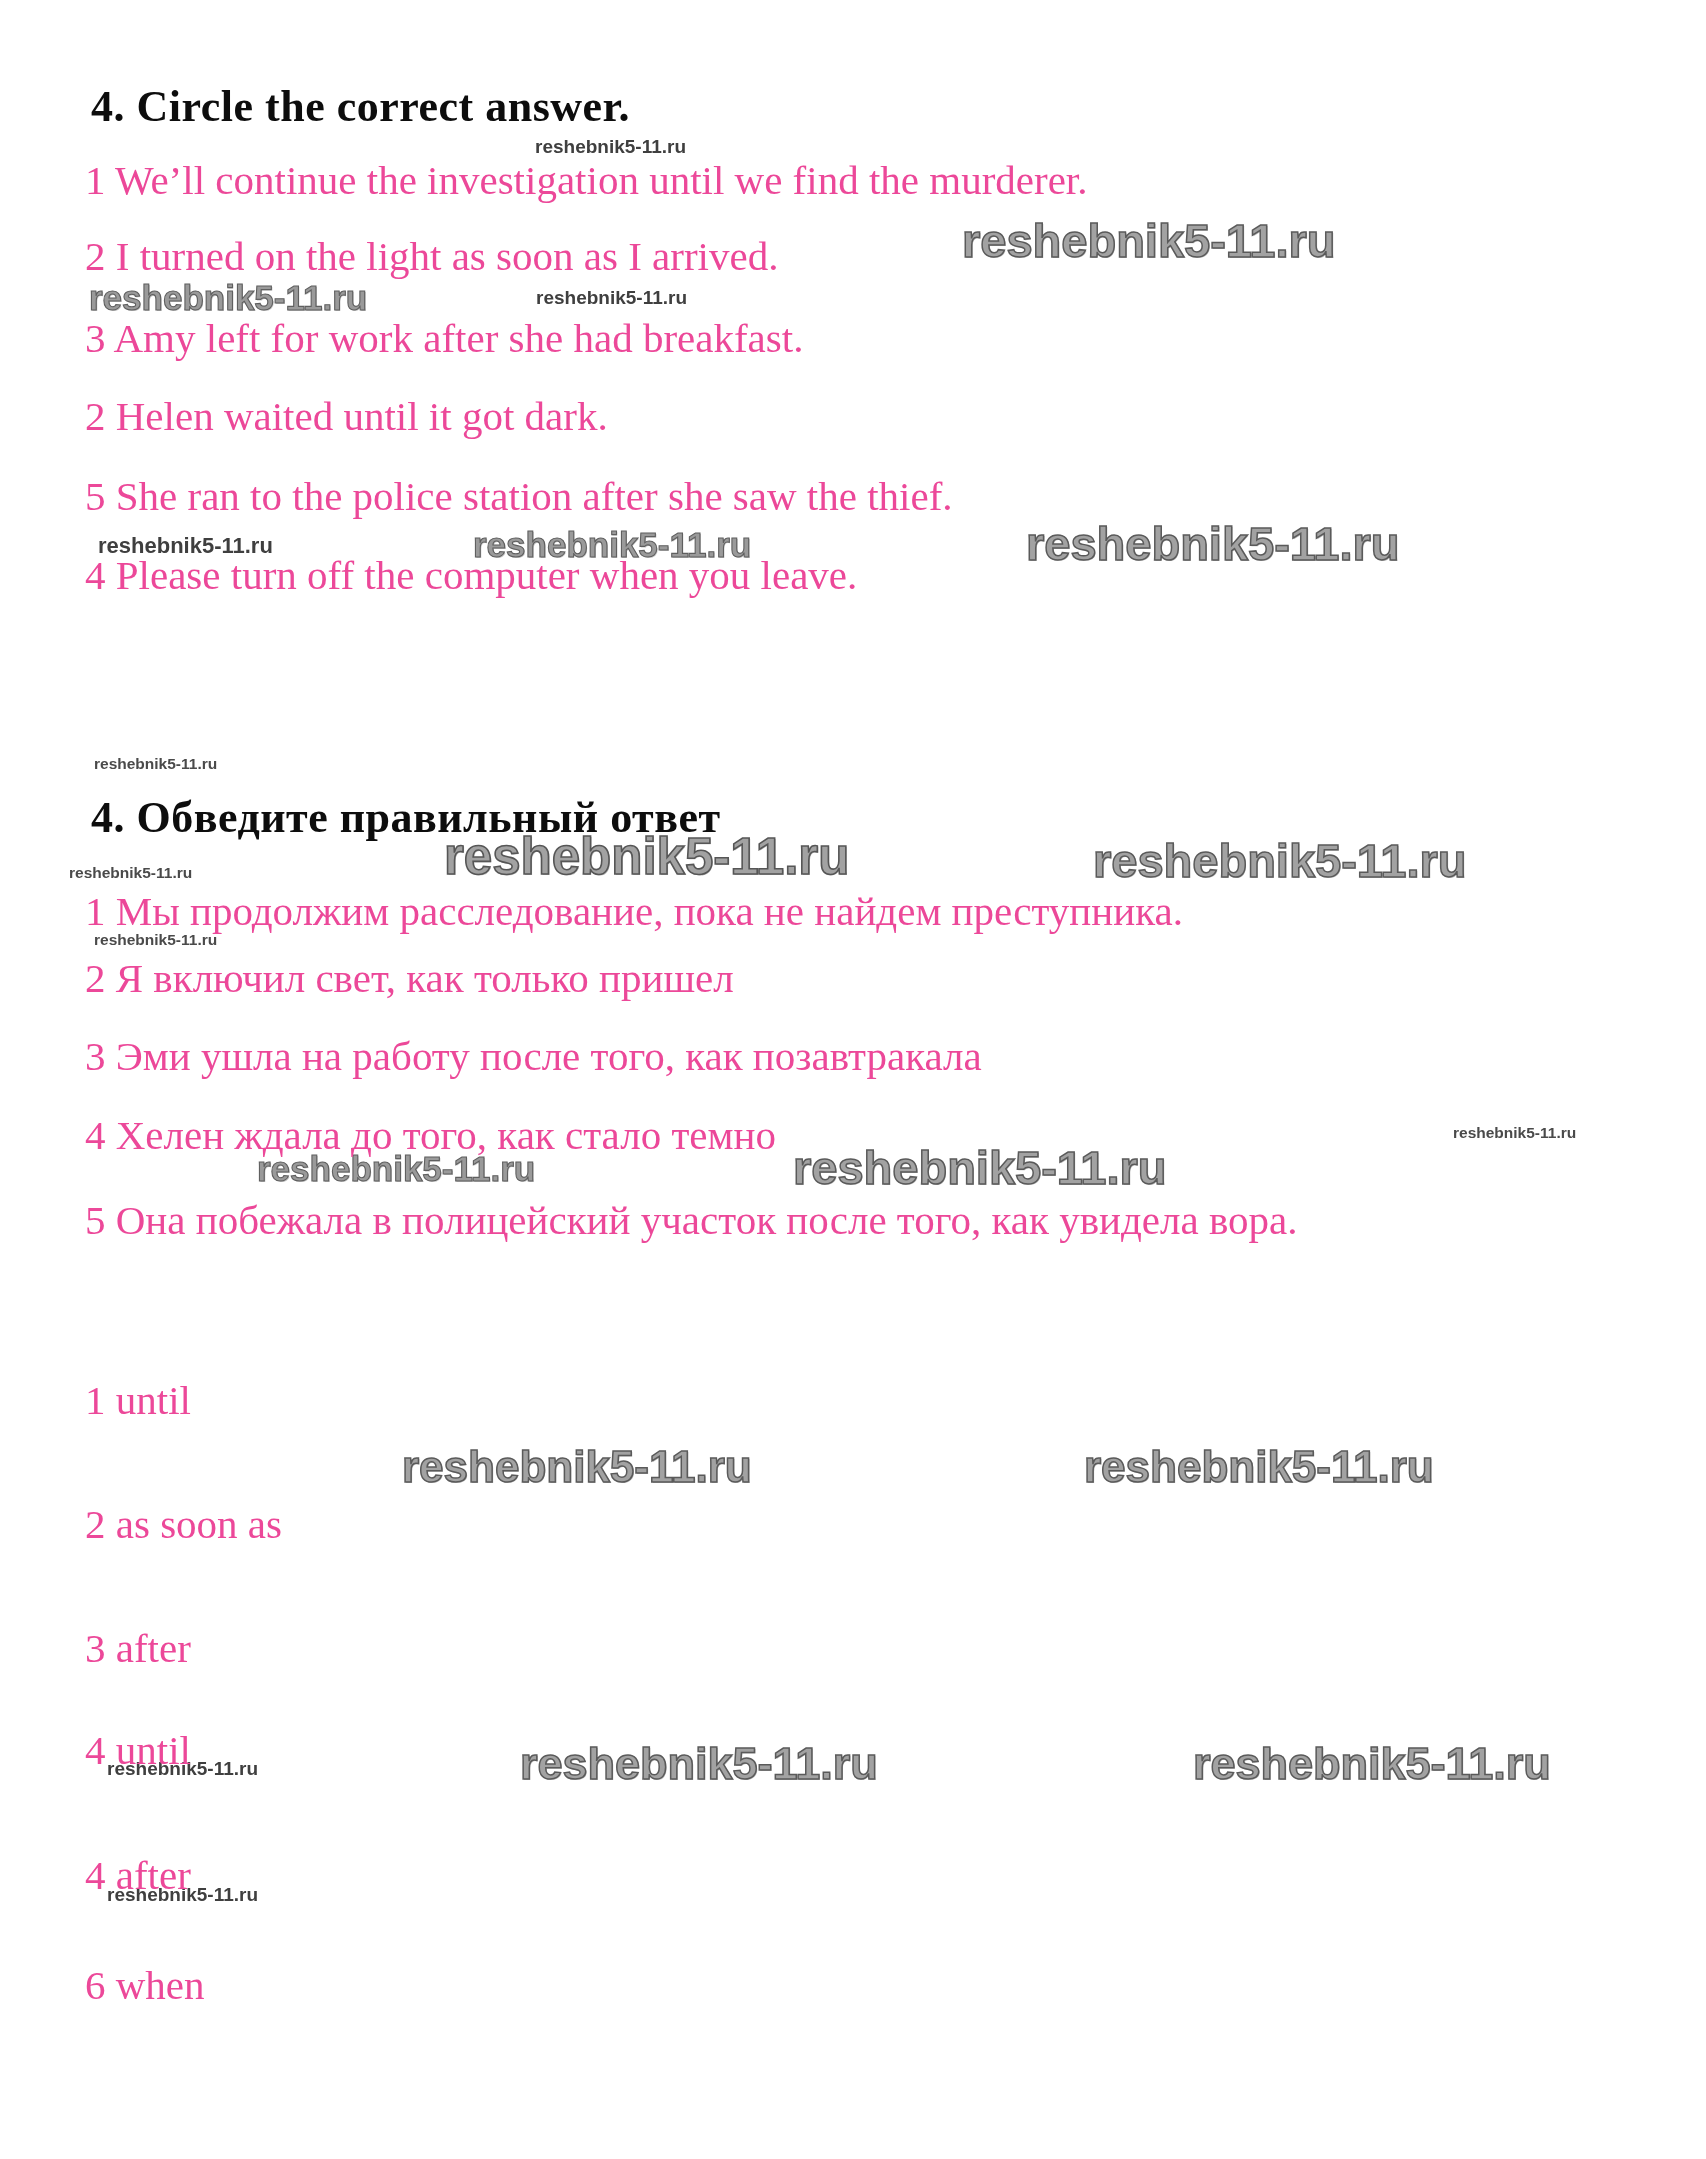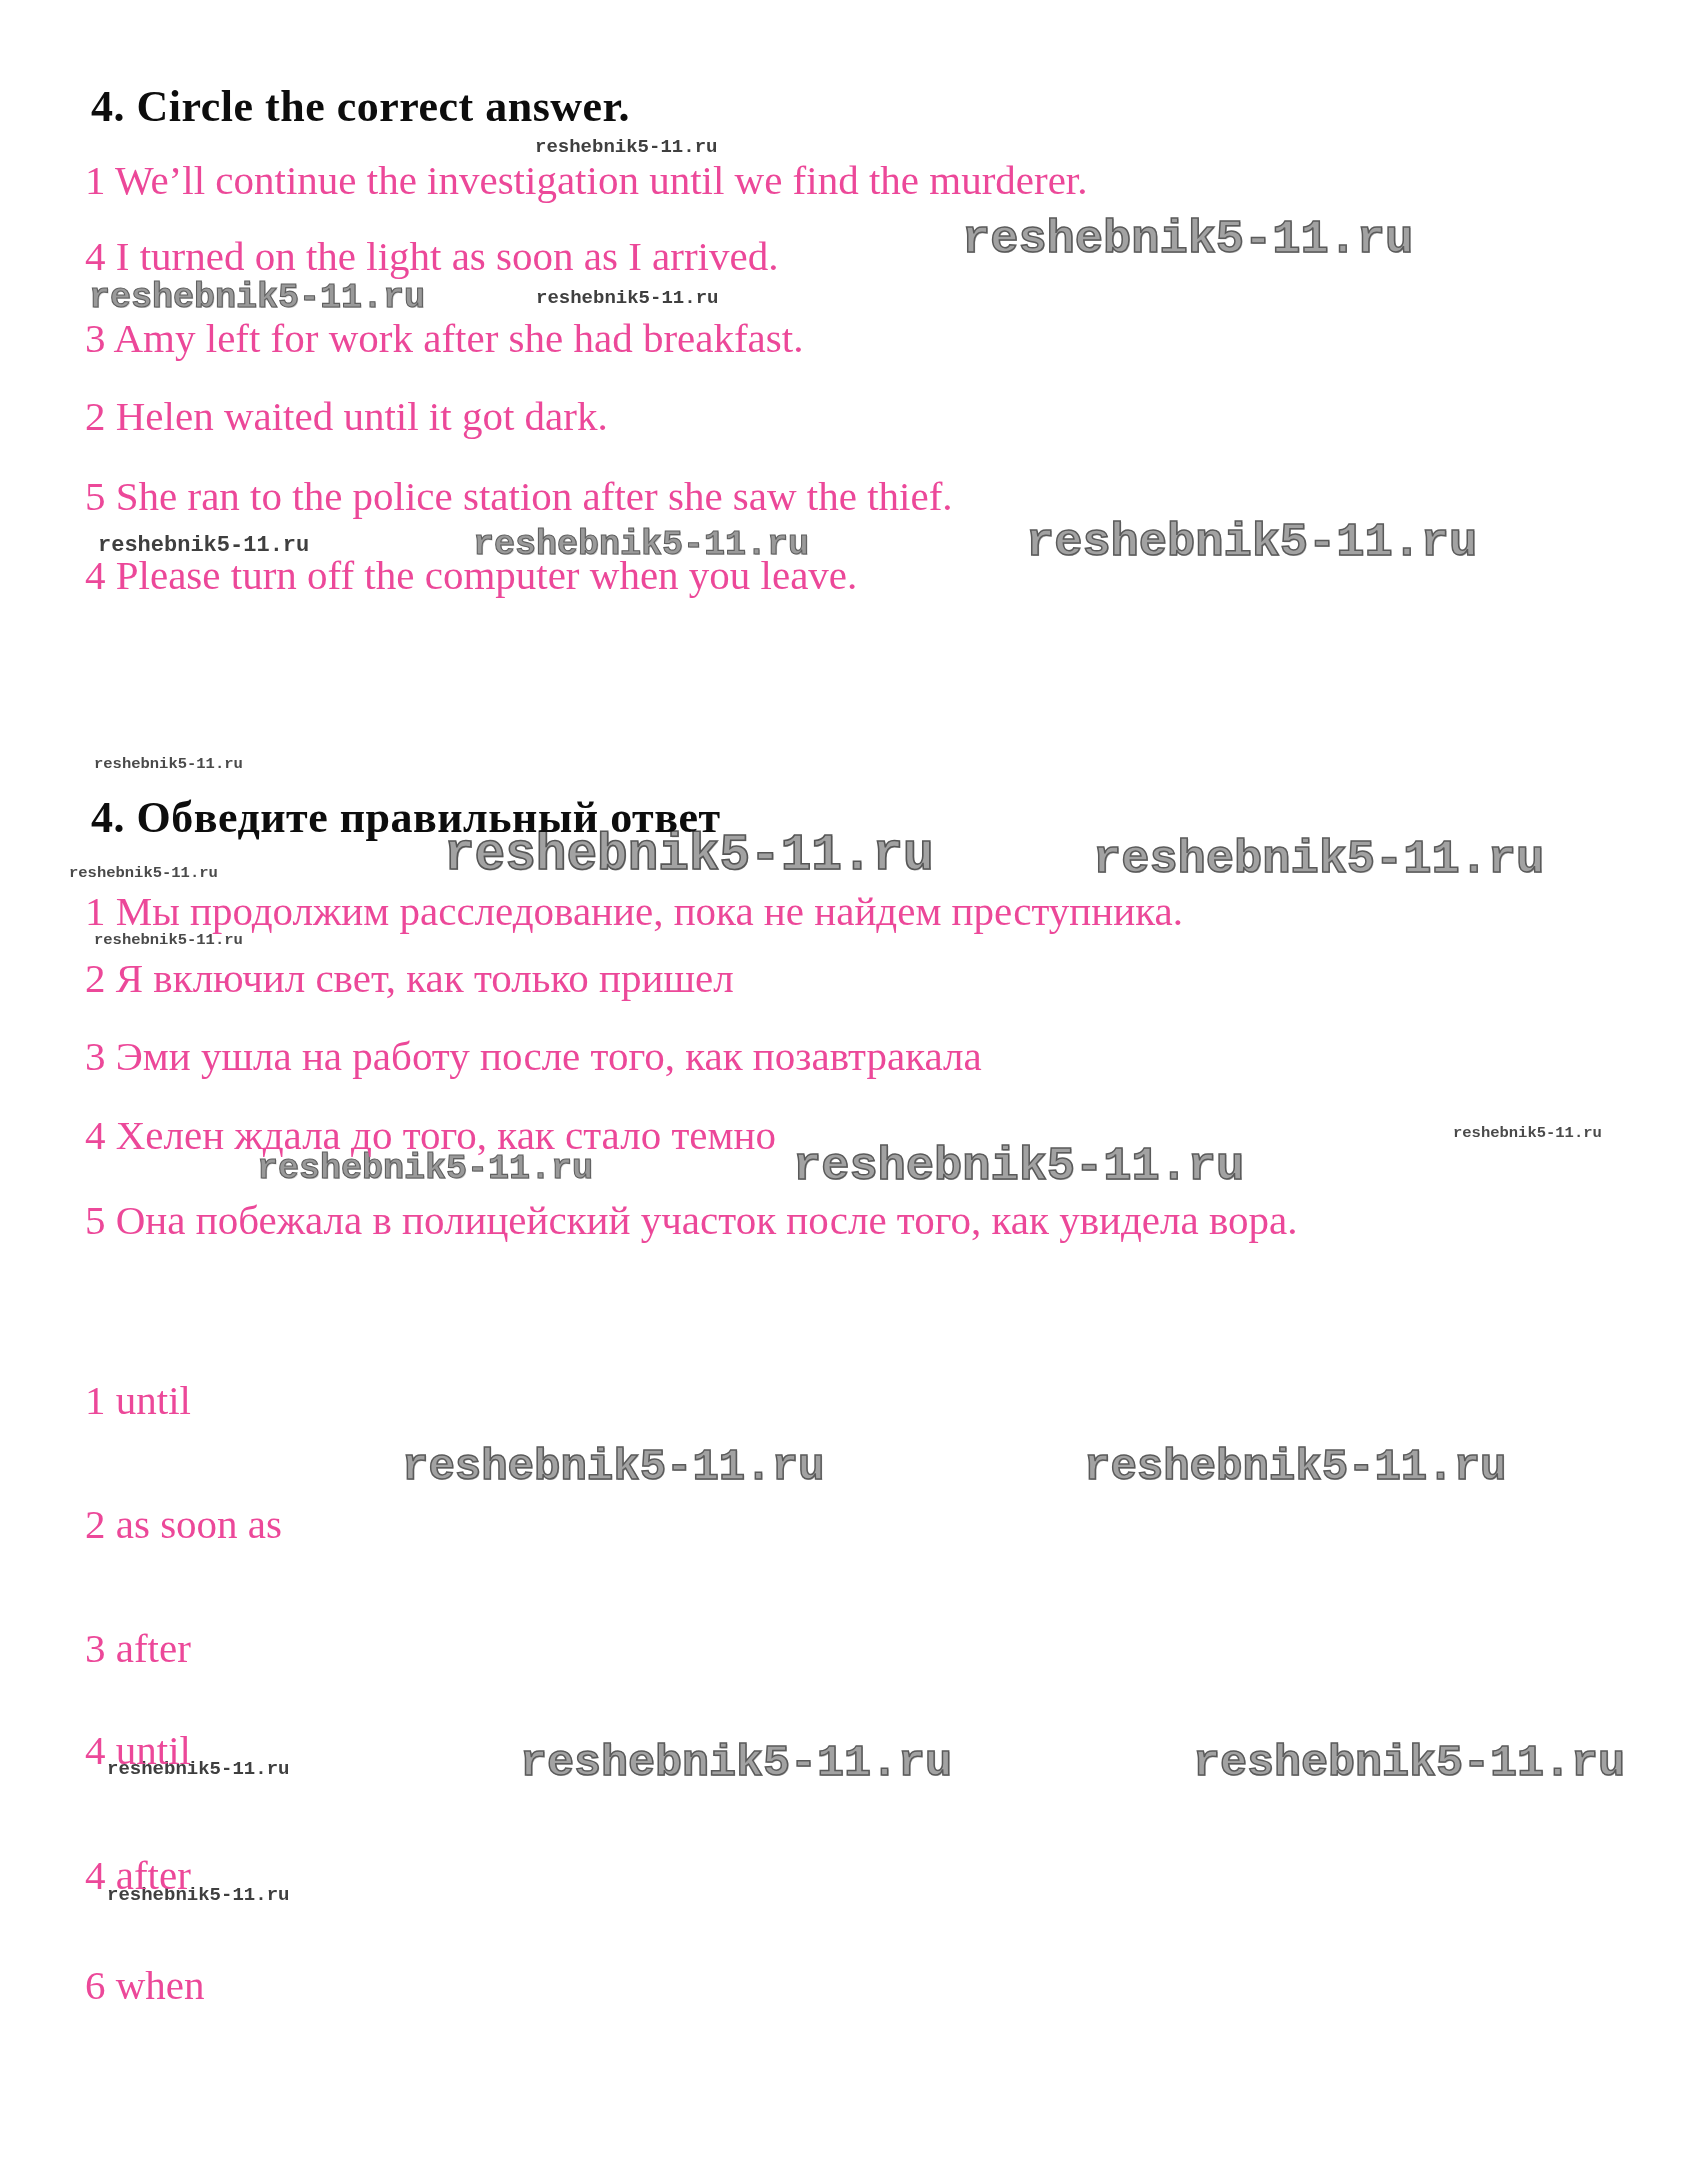--- a/index.html
+++ b/index.html
@@ -32,21 +32,21 @@
     left: 85px;
     font-size: 41px;
     font-weight: normal;
     color: #ec4899;
     white-space: nowrap;
     z-index: 2;
   }
   
   .wm {
     position: absolute;
-    font-family: Liberation Mono, monospace;
+    font-family: Liberation Sans, sans-serif;
     font-weight: bold;
     white-space: nowrap;
     z-index: 1;
     user-select: none;
   }
   .wm-xs { font-size: 15.5px; color: #4a4a4a; }
   .wm-sm { font-size: 19px; color: #3f3f3f; }
   .wm-md {
     font-size: 35px;
     color: #9a9a9a;
@@ -67,21 +67,21 @@
   }
 </style>
 </head>
 <body>
 
 <div class="page">
 
   <h1 class="heading" style="top:75px">4. Circle the correct answer.</h1>
 
   <div class="line" style="top:156px">1 We’ll continue the investigation until we find the murderer.</div>
-  <div class="line" style="top:232px">4 I turned on the light as soon as I arrived.</div>
+  <div class="line" style="top:232px">2 I turned on the light as soon as I arrived.</div>
   <div class="line" style="top:314px">3 Amy left for work after she had breakfast.</div>
   <div class="line" style="top:392px">2 Helen waited until it got dark.</div>
   <div class="line" style="top:472px">5 She ran to the police station after she saw the thief.</div>
   <div class="line" style="top:551px">4 Please turn off the computer when you leave.</div>
 
   <h1 class="heading" style="top:786px">4. Обведите правильный ответ</h1>
 
   <div class="line" style="top:887px">1 Мы продолжим расследование, пока не найдем преступника.</div>
   <div class="line" style="top:954px">2 Я включил свет, как только пришел</div>
   <div class="line" style="top:1032px">3 Эми ушла на работу после того, как позавтракала</div>

